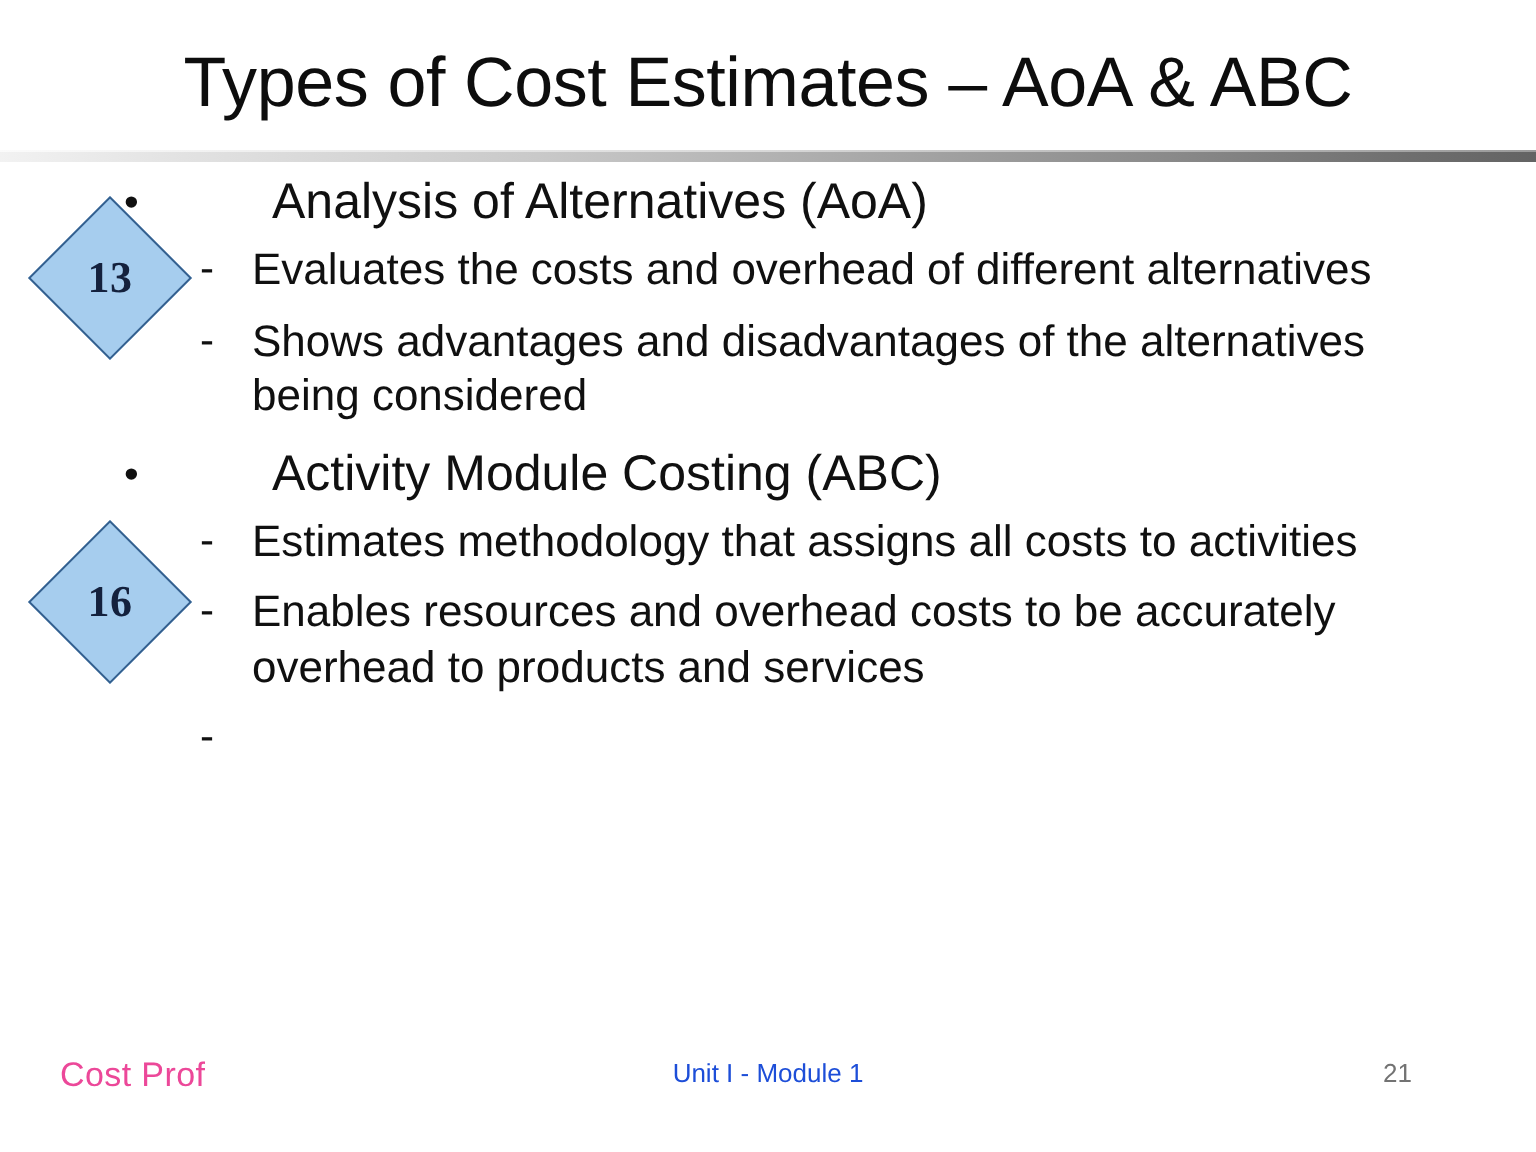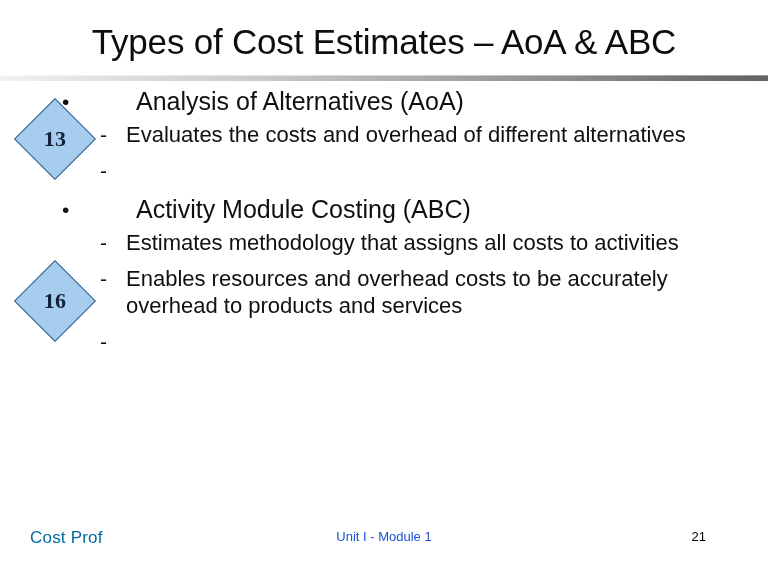--- a/index.html
+++ b/index.html
@@ -165,39 +165,39 @@
     left: 0;
     top: 524px;
     width: 768px;
     height: 30px;
   }
   .footer-watermark {
     position: absolute;
     left: 30px;
     top: 4px;
     font-size: 17px;
-    color: #0369a1;
+    color: #ec4899;
     letter-spacing: 0.2px;
   }
   .footer-center {
     position: absolute;
     left: 0;
     top: 5px;
     width: 768px;
     text-align: center;
     font-size: 13px;
     color: #1d4ed8;
     padding-right: 1px;
   }
   .footer-page {
     position: absolute;
     right: 62px;
     top: 5px;
     font-size: 13px;
-    color: #000000;
+    color: #737373;
   }
 </style>
 </head>
 <body>
 
 <div class="slide">
 
   <div class="title-zone">
     <div class="slide-title">Types of Cost Estimates – AoA &amp; ABC</div>
   </div>
@@ -217,20 +217,21 @@
       <span class="txt">Analysis of Alternatives (AoA)</span>
     </div>
     <div class="gap-s"></div>
     <div class="lvl2">
       <span class="dash">-</span>
       <span class="txt">Evaluates the costs and overhead of different alternatives</span>
     </div>
     <div class="gap-m"></div>
     <div class="lvl2">
       <span class="dash">-</span>
+      <span class="txt">Shows advantages and disadvantages of the alternatives being considered</span>
     </div>
 
     <div class="gap-l"></div>
 
     <div class="lvl1">
       <span class="dot">•</span>
       <span class="txt">Activity Module Costing (ABC)</span>
     </div>
     <div class="gap-s"></div>
     <div class="lvl2">

